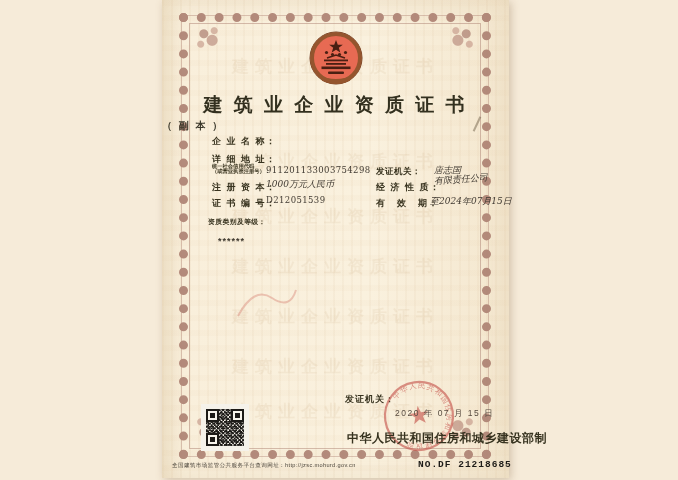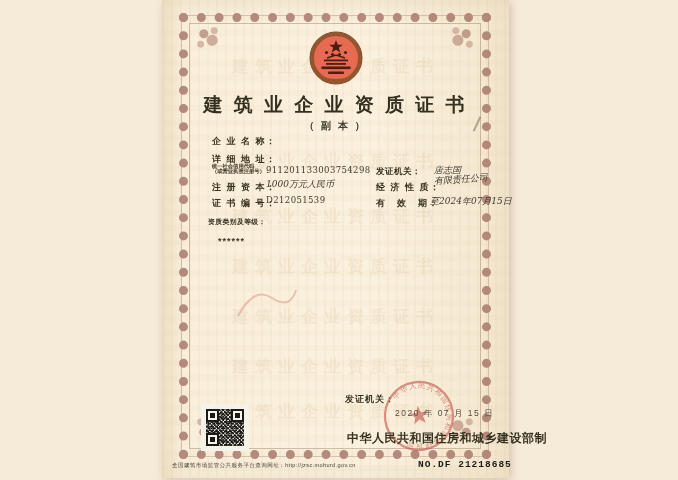--- a/index.html
+++ b/index.html
@@ -34,21 +34,21 @@
   .corner.br{right:8px;bottom:10px;transform:scale(-1);}
   
   .wm{position:absolute;left:0;width:100%;text-align:center;white-space:nowrap;
       font-weight:bold;font-size:17px;letter-spacing:6px;color:rgba(186,148,98,.10);
       pointer-events:none;}
   
   .emblem{position:absolute;left:146px;top:31px;width:56px;height:58px;}
   
   .title{position:absolute;top:92px;left:0;width:100%;text-align:center;
          font-size:19px;font-weight:bold;letter-spacing:3px;color:#33301f;white-space:nowrap;}
-  .subtitle{position:absolute;top:119px;left:0;width:100%;text-align:center;
+  .subtitle{position:absolute;top:119px;left:0;width:100%;text-align:left;
             font-size:10px;font-weight:bold;letter-spacing:2px;color:#3a372a;}
   
   .lbl{position:absolute;font-weight:bold;color:#38331f;font-size:9px;letter-spacing:1.5px;white-space:nowrap;}
   .lbl.right{letter-spacing:0.5px;font-size:8.5px;}
   .val{position:absolute;font-family:"DejaVu Serif","Liberation Serif",serif;font-style:italic;
        color:#403a32;font-size:9px;white-space:nowrap;}
   .tinylbl{position:absolute;left:50px;top:164px;font-weight:bold;color:#38331f;
            font-size:8px;line-height:8px;transform:scale(.66);transform-origin:left top;white-space:nowrap;}
   .credit-val{font-style:normal;font-size:8.5px;letter-spacing:.4px;}
   .hand{transform:rotate(-4deg);transform-origin:left center;}

